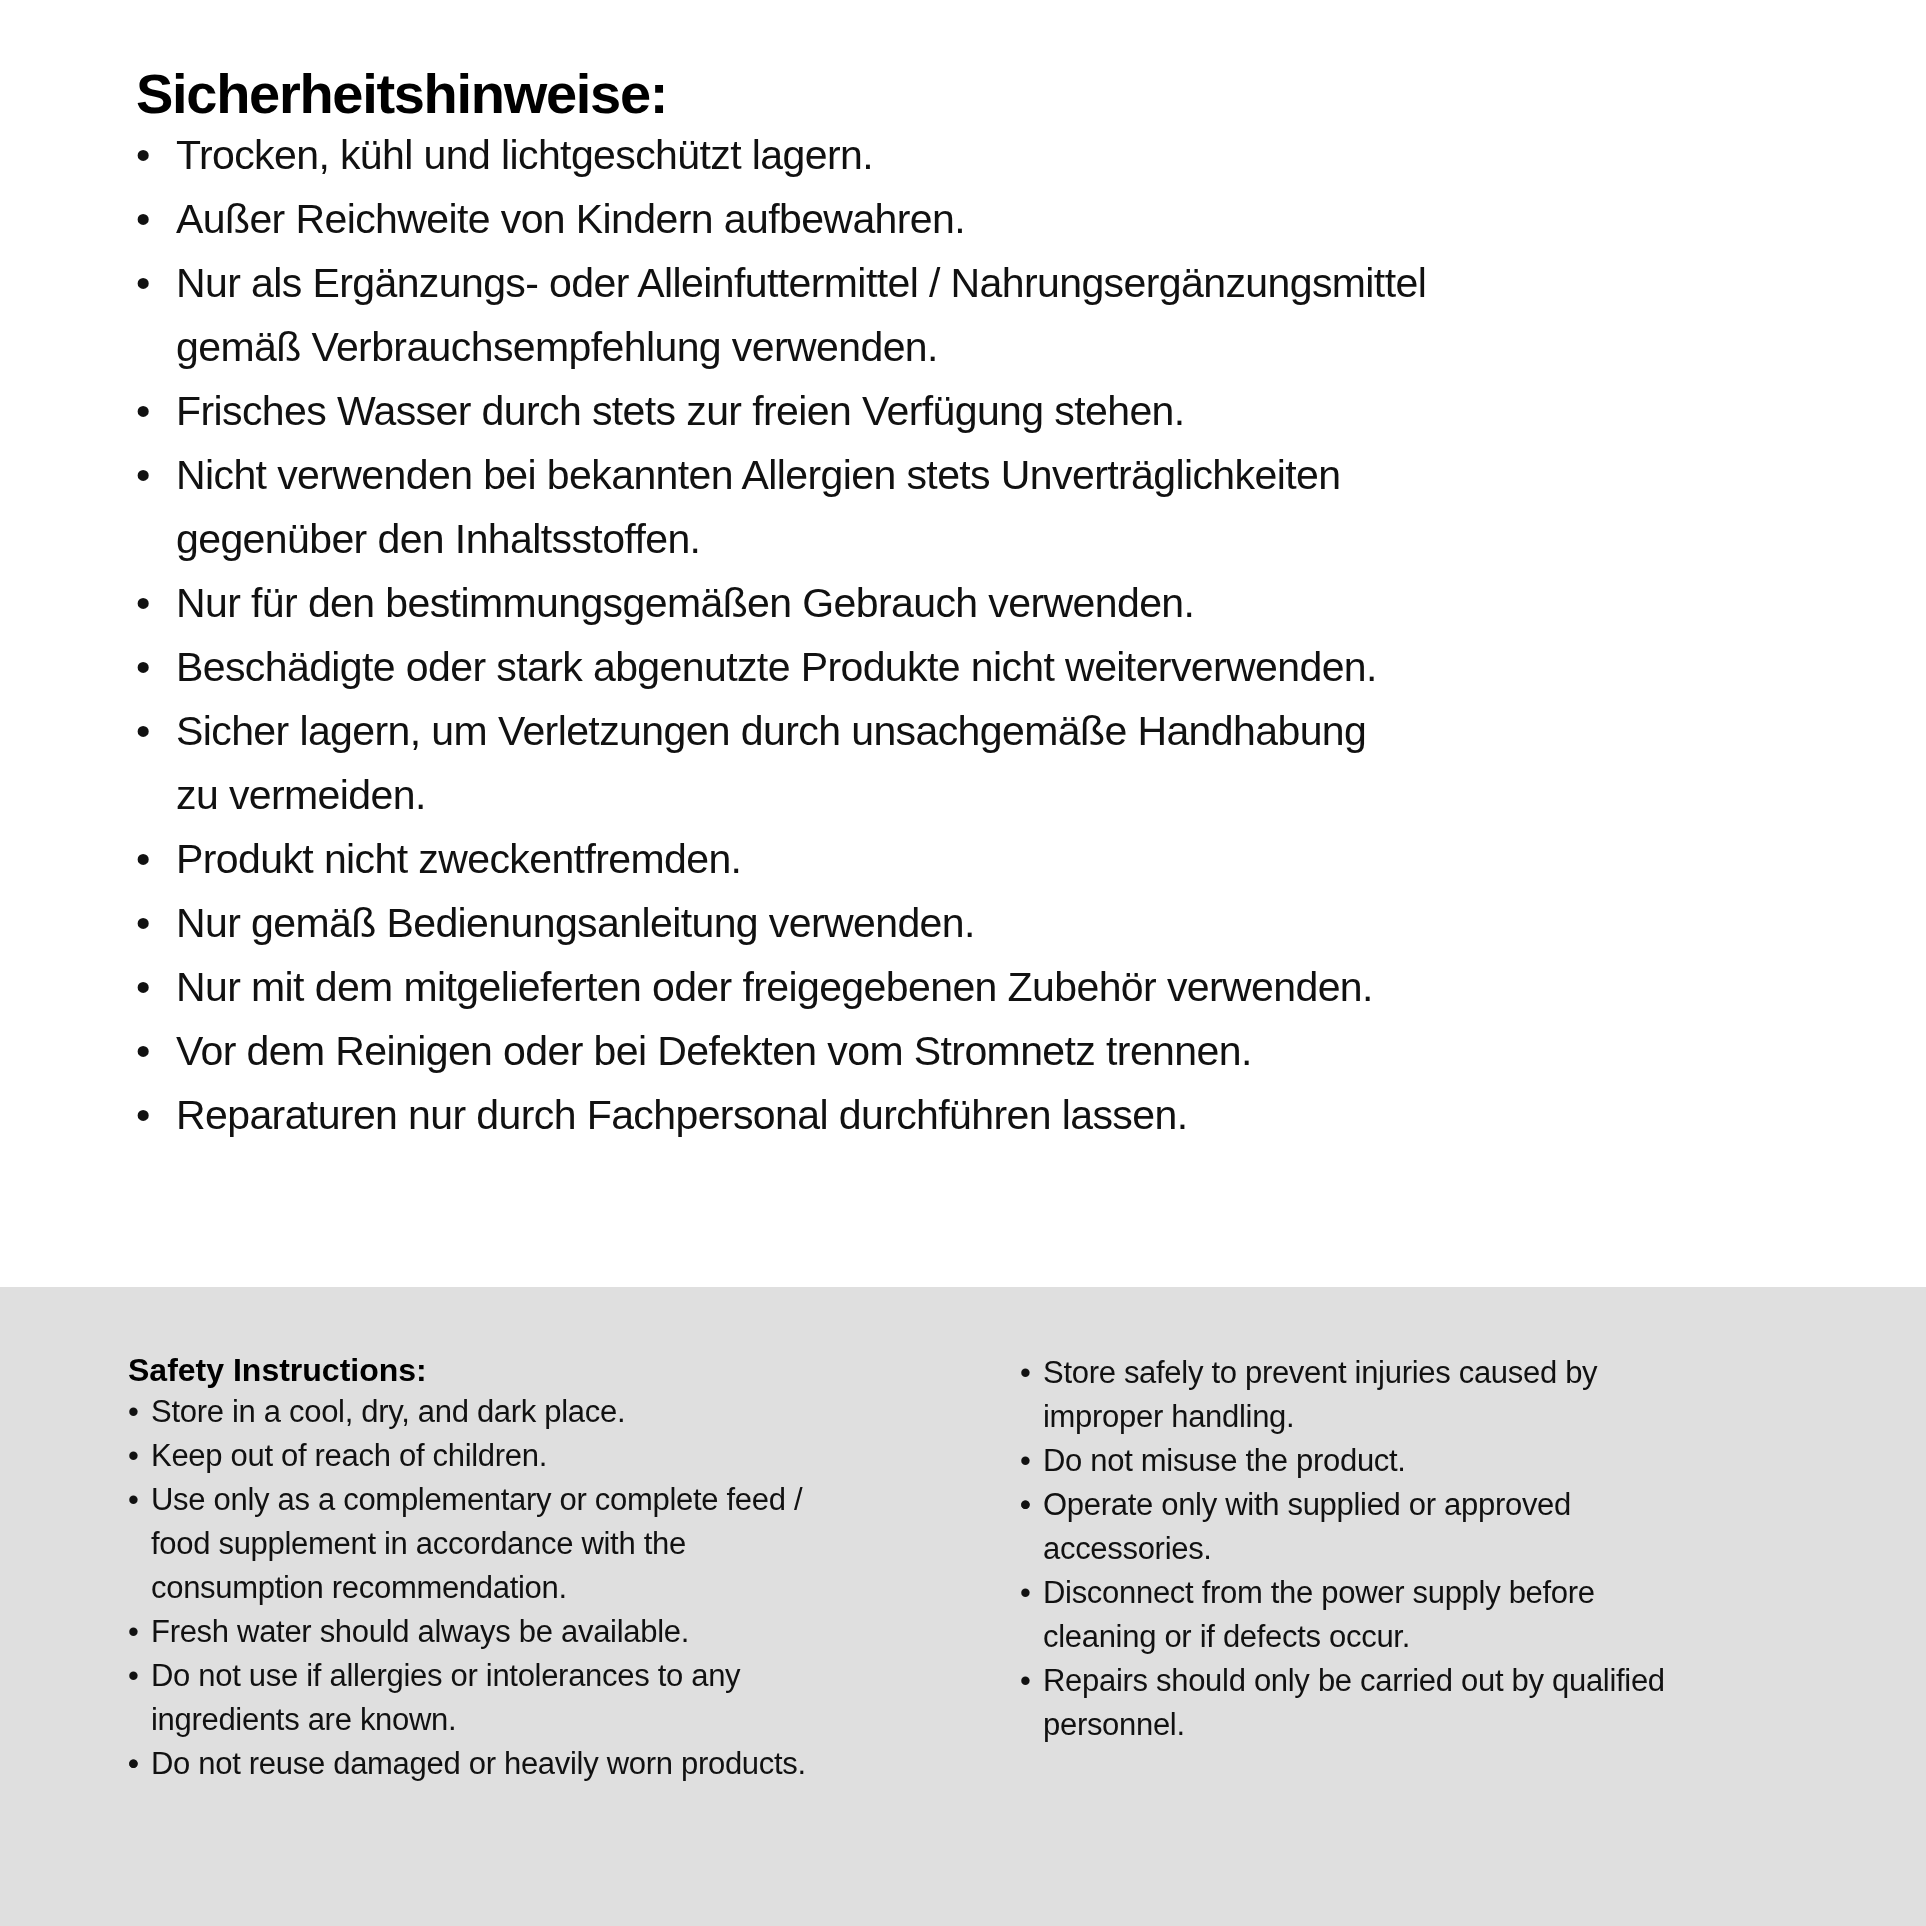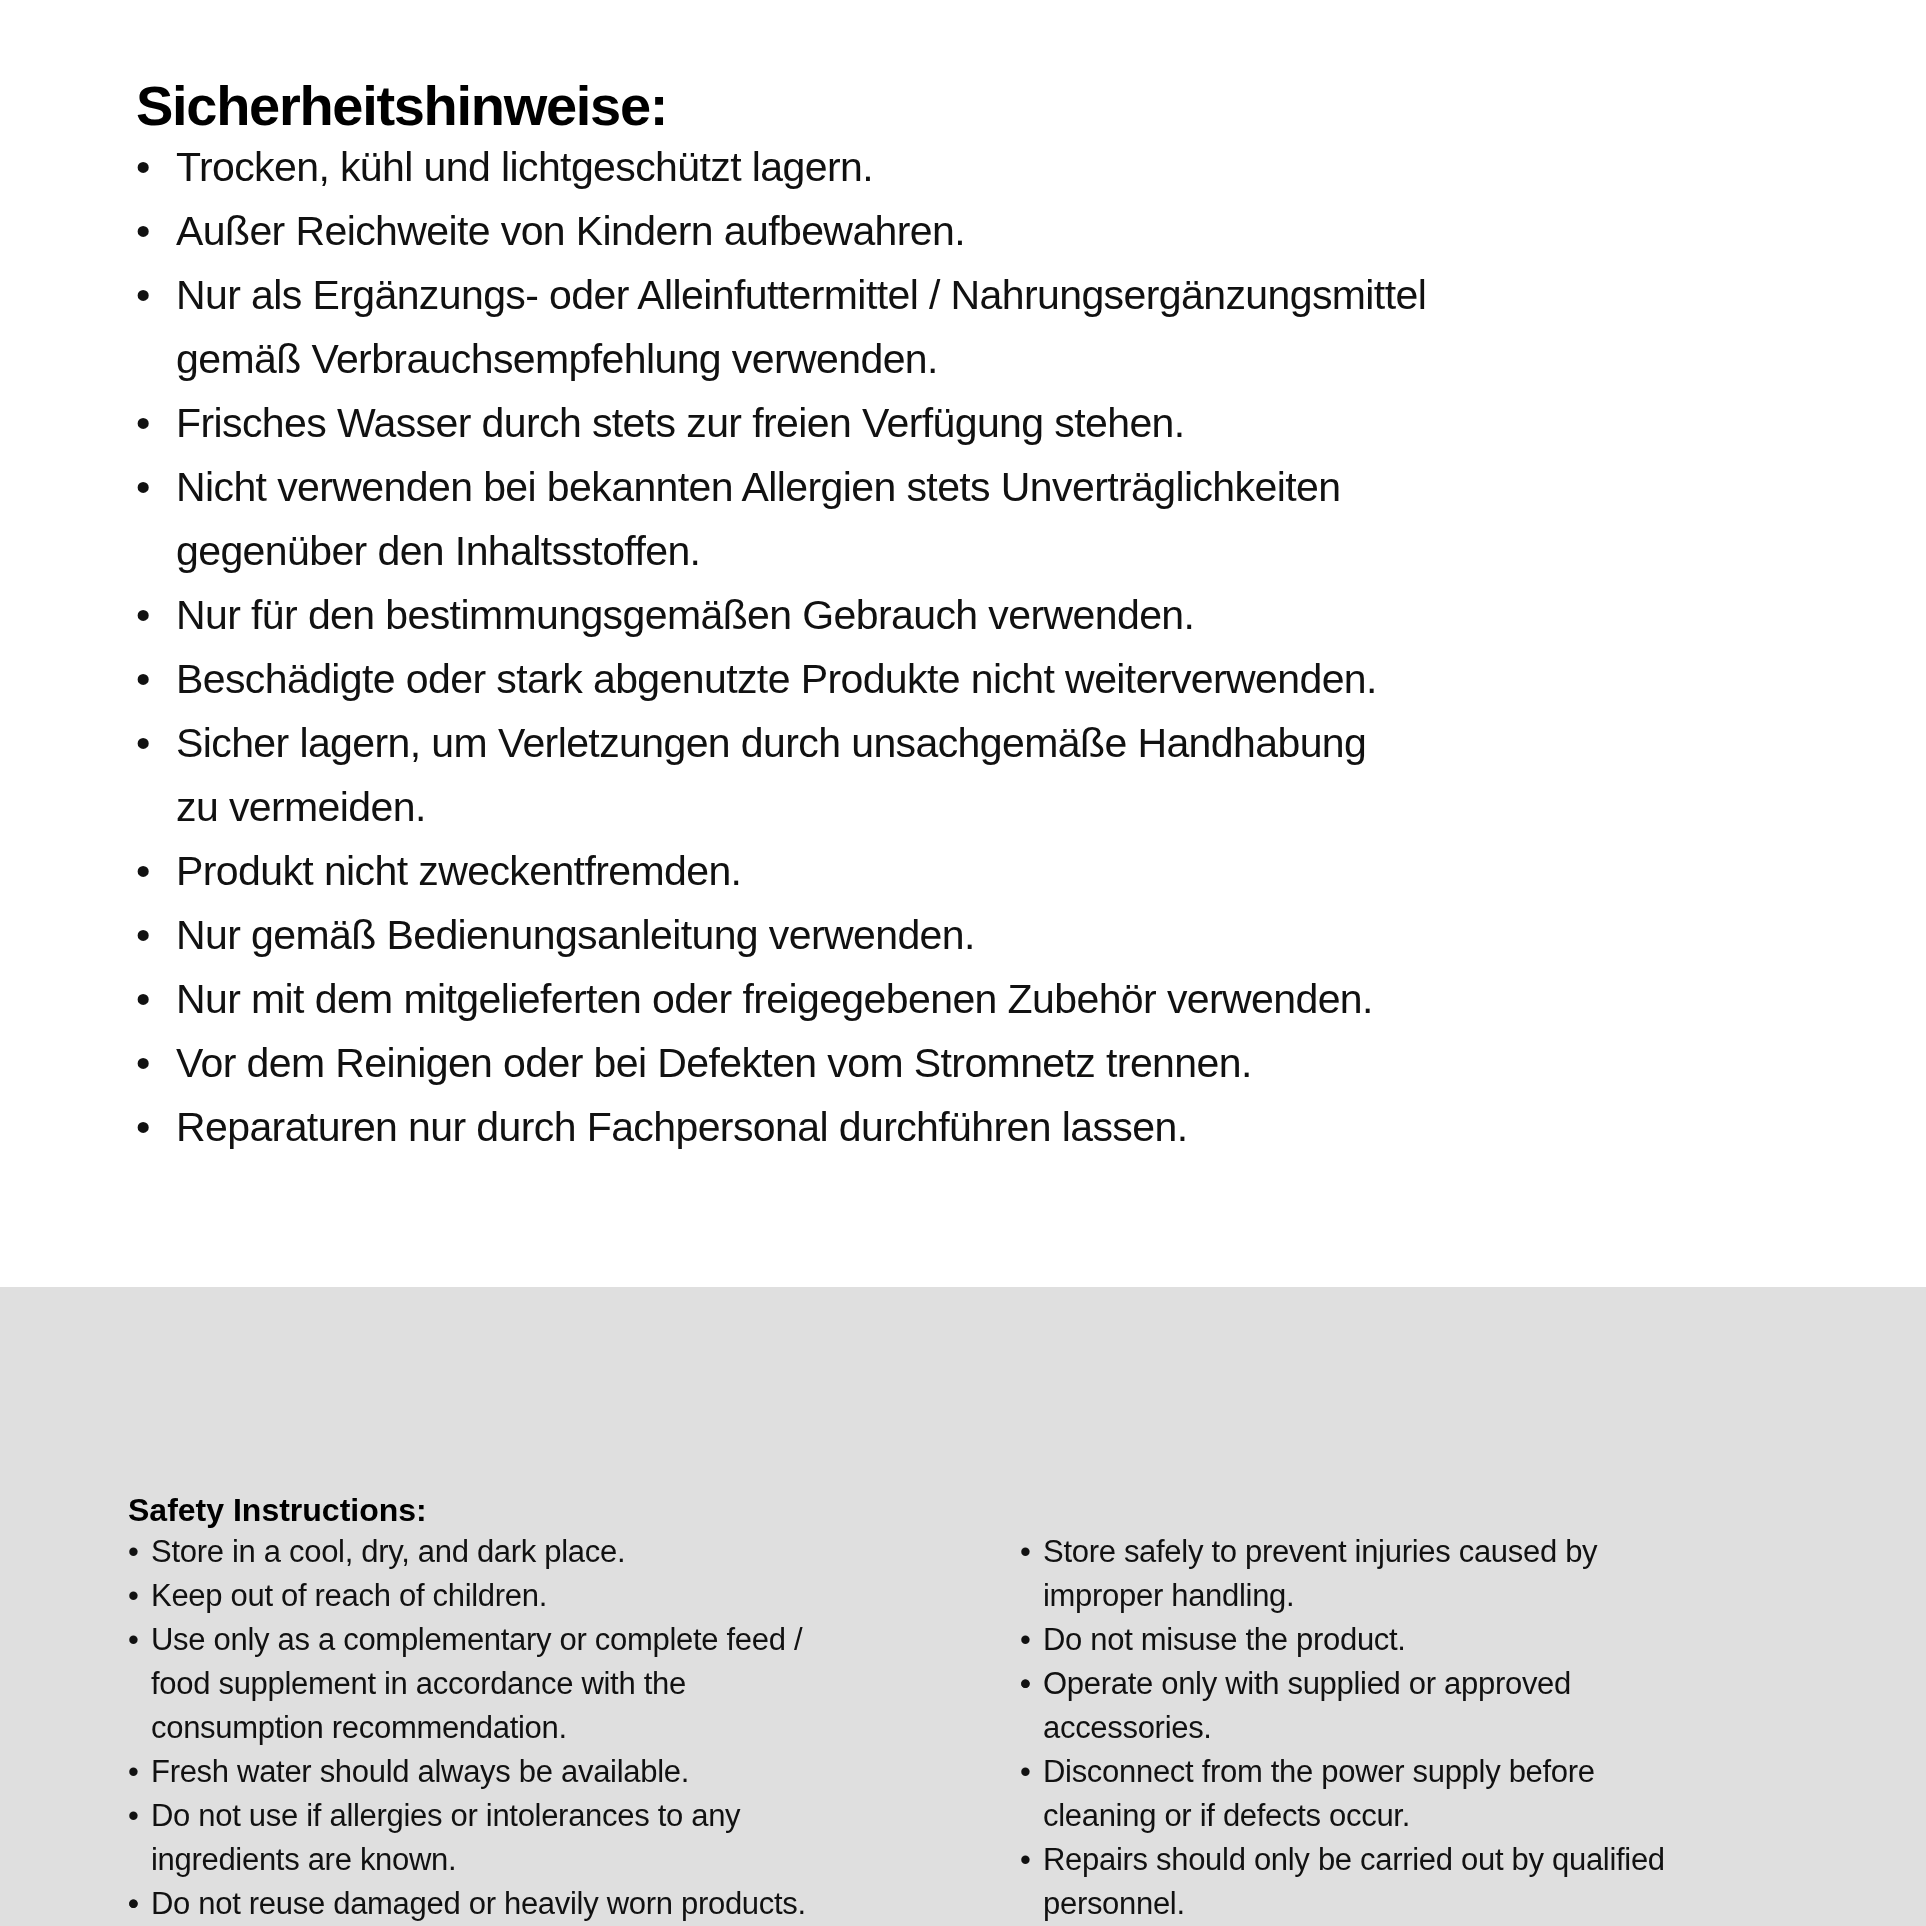--- a/index.html
+++ b/index.html
@@ -12,21 +12,21 @@
     height: 1926px;
     position: relative;
     overflow: hidden;
     font-family: "Liberation Sans", sans-serif;
     color: #111111;
   }
 
   
   .german-section {
     position: absolute;
-    top: 12px; left: 0;
+    top: 0; left: 0;
     width: 1926px;
     height: 1287px;
     background: #ffffff;
     box-sizing: border-box;
     padding: 65px 77px 0 136px;
   }
   .g-title {
     margin: 0;
     font-size: 56px;
     line-height: 58px;
@@ -66,21 +66,21 @@
   
   .english-panel {
     position: absolute;
     top: 1287px; left: 0;
     width: 1926px;
     height: 639px;
     background: #dfdfdf;
     box-sizing: border-box;
     padding: 64px 64px 0 128px;
     display: flex;
-    align-items: flex-end;
+    align-items: flex-start;
   }
   .panel-left {
     width: 892px;
     flex: 0 0 auto;
     box-sizing: border-box;
   }
   .panel-right {
     flex: 1 1 auto;
     box-sizing: border-box;
   }

